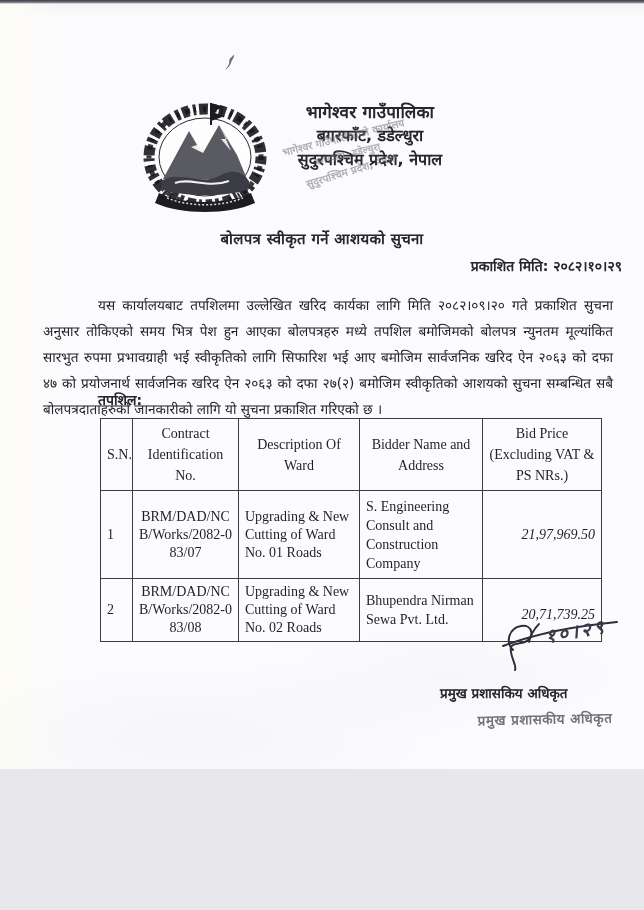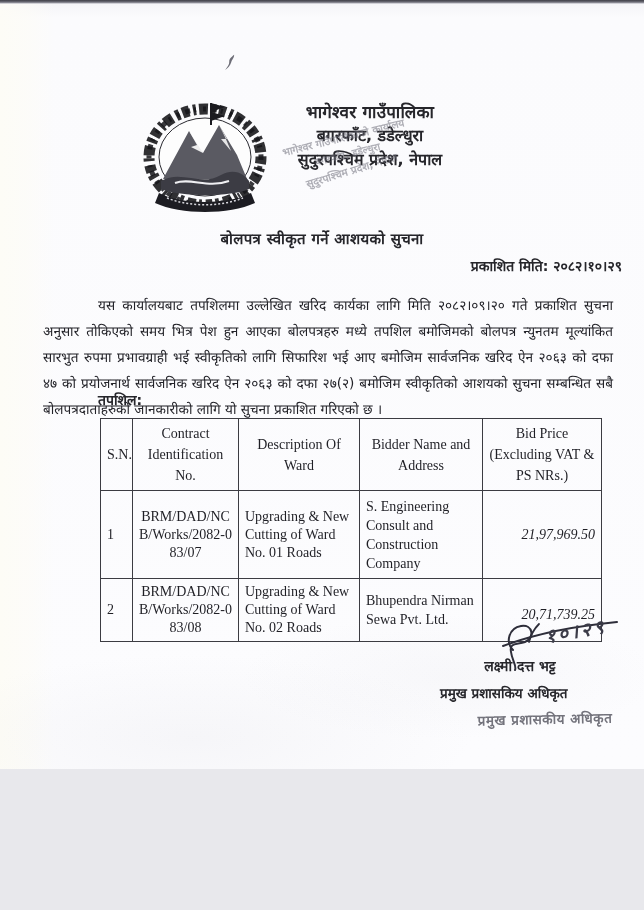--- a/index.html
+++ b/index.html
@@ -205,17 +205,16 @@
 
   <div class="sig-flourish">
     <svg width="130" height="60" viewBox="0 0 130 60">
       <path d="M18 38 C10 30, 14 16, 26 14 C38 12, 40 26, 30 30 C22 33, 14 30, 16 40 C17 48, 22 54, 20 58" fill="none" stroke="#2e2e3a" stroke-width="2" stroke-linecap="round"></path>
       <path d="M8 34 C40 22, 80 14, 122 10" fill="none" stroke="#2e2e3a" stroke-width="2" stroke-linecap="round"></path>
       <path d="M34 30 C36 22, 40 16, 44 12" fill="none" stroke="#2e2e3a" stroke-width="1.8" stroke-linecap="round"></path>
     </svg>
   </div>
   <div class="sig-date">१०।२९</div>
 
-  <div class="sig-name">लक्ष्मी दत्त भट्ट</div>
   <div class="sig-designation">प्रमुख प्रशासकिय अधिकृत</div>
   <div class="sig-stamp">प्रमुख प्रशासकीय अधिकृत</div>
 
 </div>
 
 </body></html>

